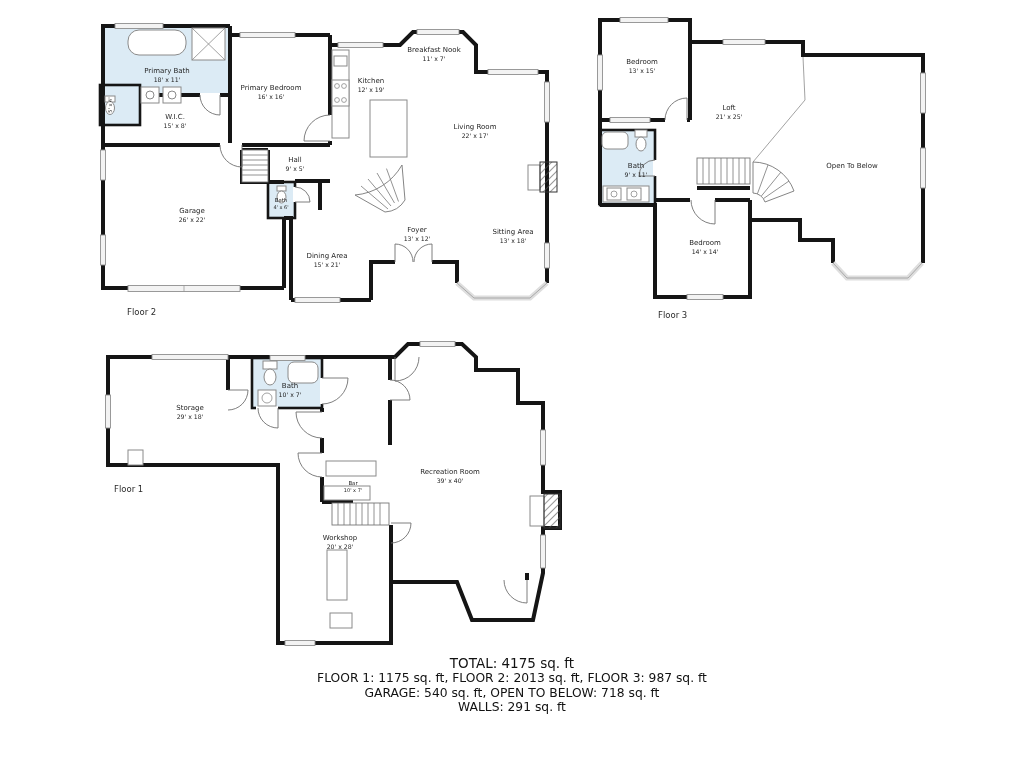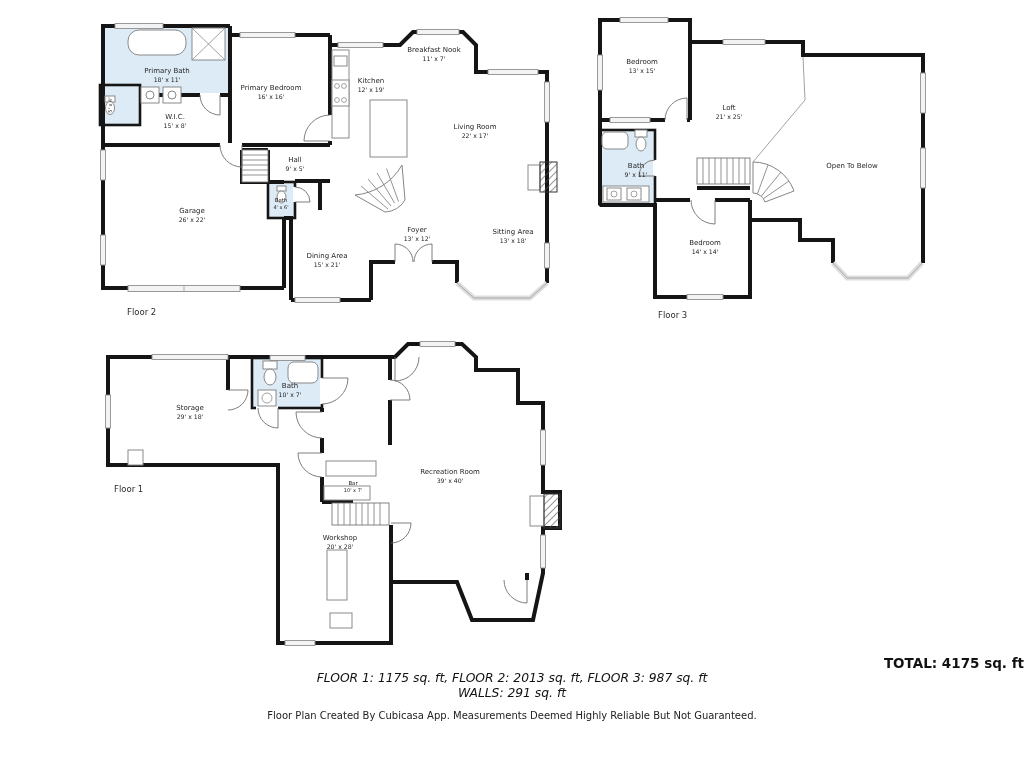--- a/index.html
+++ b/index.html
@@ -21,22 +21,22 @@
   .stairline{stroke:#777777;stroke-width:0.8;}
   .arc{stroke:#707070;stroke-width:0.9;fill:none;}
   text{fill:#1f1f1f;}
   .rn{font-size:7px;text-anchor:middle;}
   .rd{font-size:6.2px;text-anchor:middle;}
   .rns{font-size:5.4px;text-anchor:middle;}
   .rds{font-size:5px;text-anchor:middle;}
   .rvert{font-size:5px;text-anchor:middle;}
   .fl{font-size:8.5px;fill:#2b2b2b;}
   .summary{position:absolute;left:0;right:0;top:655px;text-align:center;color:#121212;}
-  .summary .total{font-size:13.5px;font-weight:bold;line-height:16px;text-align:right;}
-  .summary .line{font-size:12.3px;line-height:14.5px;font-style:italic;}
+  .summary .total{font-size:13.5px;font-weight:normal;line-height:16px;}
+  .summary .line{font-size:12.3px;line-height:14.5px;}
   .summary .disclaimer{font-size:10px;margin-top:10px;color:#222;}
 </style>
 </head>
 <body>
 
 <svg style="left:95px;top:10px" width="470" height="315" viewBox="0 0 470 315">
   <defs>
     <pattern id="hp2" width="5" height="5" patternUnits="userSpaceOnUse" patternTransform="rotate(45)">
       <line x1="0" y1="0" x2="0" y2="5" stroke="#555" stroke-width="1.2"></line>
     </pattern>
@@ -380,15 +380,15 @@
     <text class="rds" x="253" y="152">10' x 7'</text>
     <text class="rn" x="240" y="200">Workshop</text>
     <text class="rd" x="240" y="209">20' x 28'</text>
     <text class="fl" x="14" y="152">Floor 1</text>
   </g>
 </svg>
 
 <div class="summary">
   <div class="total">TOTAL: 4175 sq. ft</div>
   <div class="line">FLOOR 1: 1175 sq. ft, FLOOR 2: 2013 sq. ft, FLOOR 3: 987 sq. ft</div>
+  <div class="line">GARAGE: 540 sq. ft, OPEN TO BELOW: 718 sq. ft</div>
   <div class="line">WALLS: 291 sq. ft</div>
-  <div class="disclaimer">Floor Plan Created By Cubicasa App. Measurements Deemed Highly Reliable But Not Guaranteed.</div>
 </div>
 
 </body></html>

